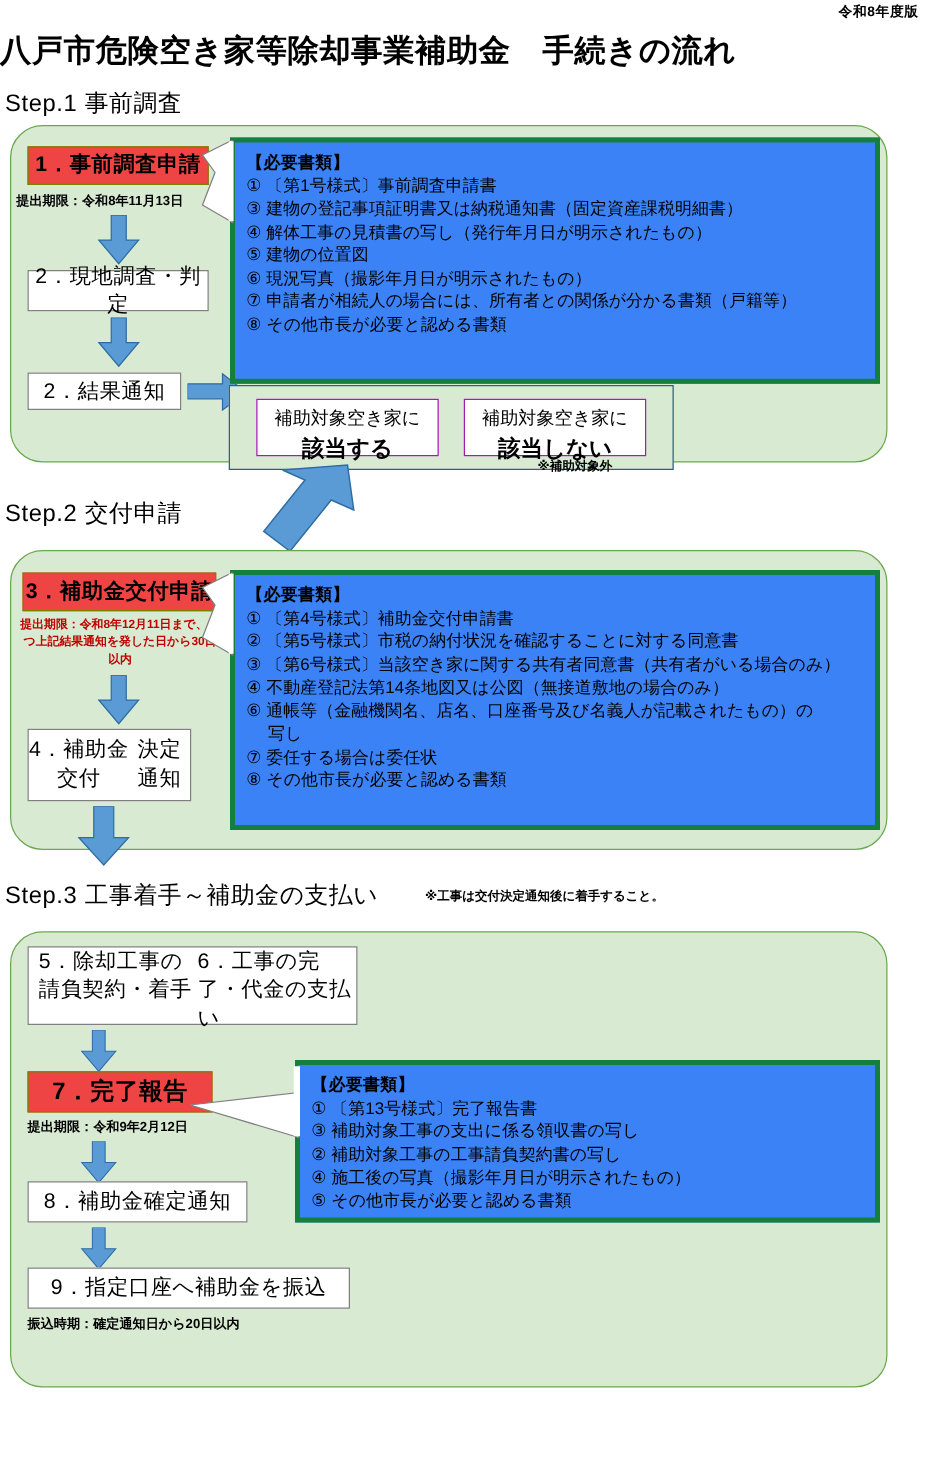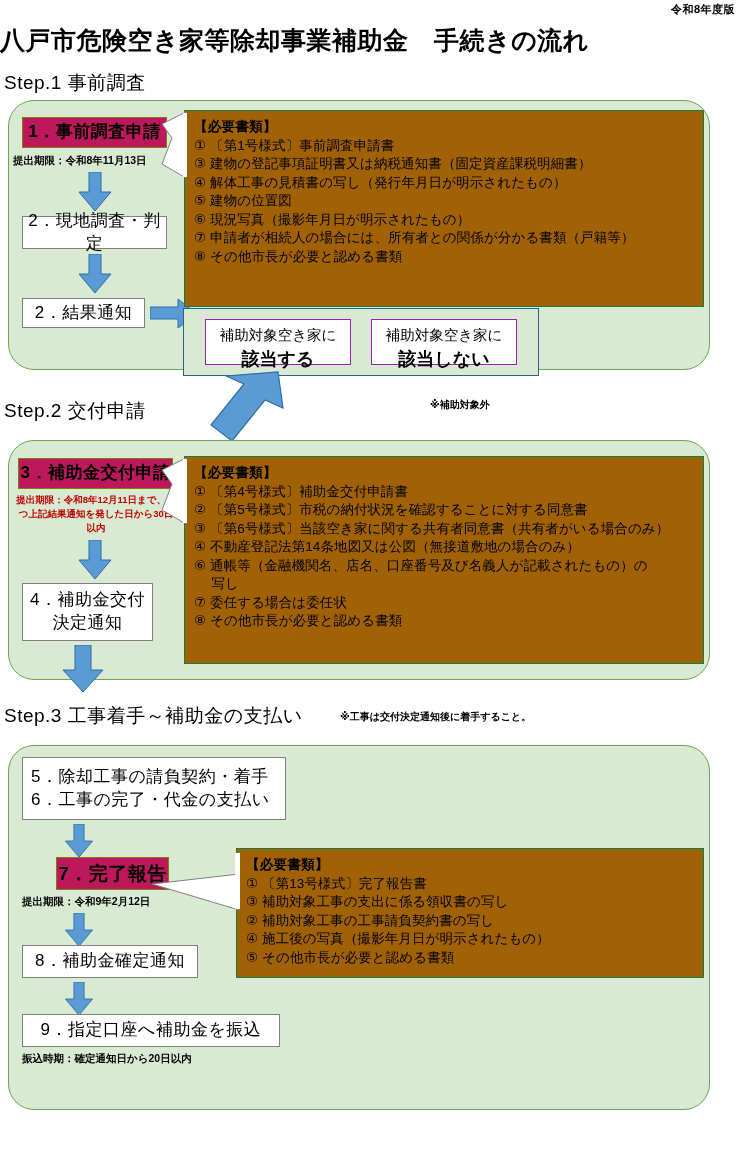--- a/index.html
+++ b/index.html
@@ -61,46 +61,46 @@
     border: 1px solid #808080;
     display: flex;
     align-items: center;
     justify-content: center;
     text-align: center;
     font-size: 17px;
     letter-spacing: .5px;
     line-height: 1.35;
   }
   .box.yellow {
-    background: #be185d;
+    background: #ef4444;
     border: 1px solid #7f7f00;
     font-weight: bold;
     font-size: 17px;
   }
-  .box.multiline { flex-direction: column; }
+  .box.multiline { flex-direction: row; }
 
   
   .deadline {
     position: absolute;
     font-size: 10.5px;
     font-weight: bold;
     white-space: nowrap;
   }
   .deadline.red {
     color: #c00000;
     text-align: center;
     line-height: 1.45;
     white-space: normal;
   }
 
   
   .docbox {
     position: absolute;
-    background: #a16207;
-    border: 1px solid #15803d;
+    background: #3b82f6;
+    border: 4px solid #15803d;
     padding: 7px 9px;
   }
   .docbox .doc-head {
     font-size: 13.5px;
     font-weight: bold;
     margin-bottom: 1px;
     letter-spacing: .3px;
   }
   .docbox ul { list-style: none; }
   .docbox li {
@@ -188,21 +188,21 @@
 
 <div class="decision-wrap" style="top:308px; left:183px; width:356px; height:68px;"></div>
 <div class="dec-box" style="top:319px; left:205px; width:146px; height:46px;">
   <span>補助対象空き家に</span><br>
   <b>該当する</b>
 </div>
 <div class="dec-box" style="top:319px; left:371px; width:146px; height:46px;">
   <span>補助対象空き家に</span><br>
   <b>該当しない</b>
 </div>
-<div class="dec-note" style="top:366px; left:430px;margin-top:32px;">※補助対象外</div>
+<div class="dec-note" style="top:366px; left:430px;">※補助対象外</div>
 
 <svg class="arrow-svg" style="top:370px; left:186px;" width="98" height="80" viewBox="0 0 98 80">
   <polygon points="92,2 97,38 79,30 46,71 25,55 58,14 40,6" fill="#5b9bd5" stroke="#2e6da4" stroke-width="1.2"></polygon>
 </svg>
 
 <div class="step-label" style="top:398px; left:4px;">Step.2 交付申請</div>
 
 <div class="panel" style="top:440px; left:8px; width:702px; height:240px;"></div>
 
 <div class="box yellow" style="top:458px; left:18px; width:155px; height:31px;">
@@ -248,21 +248,21 @@
 
 <div class="box multiline" style="top:757px; left:22px; width:264px; height:63px; align-items:flex-start; padding-left:8px;">
   <span style="width:100%; text-align:left;">5．除却工事の請負契約・着手</span>
   <span style="width:100%; text-align:left;">6．工事の完了・代金の支払い</span>
 </div>
 
 <svg class="arrow-svg" style="top:824px; left:62px;" width="34" height="34" viewBox="0 0 34 40">
   <polygon points="11,0 23,0 23,20 33,20 17,39 1,20 11,20" fill="#5b9bd5" stroke="#2e6da4" stroke-width="1"></polygon>
 </svg>
 
-<div class="box yellow" style="top:857px; left:22px; width:113px; height:33px; font-size:19px;margin-left:34px;">
+<div class="box yellow" style="top:857px; left:22px; width:148px; height:33px; font-size:19px;">
   <span>7．完了報告</span>
 </div>
 <div class="deadline" style="top:895px; left:22px;">提出期限：令和9年2月12日</div>
 
 <svg class="arrow-svg" style="top:913px; left:62px;" width="34" height="34" viewBox="0 0 34 40">
   <polygon points="11,0 23,0 23,20 33,20 17,39 1,20 11,20" fill="#5b9bd5" stroke="#2e6da4" stroke-width="1"></polygon>
 </svg>
 
 <div class="box" style="top:945px; left:22px; width:176px; height:33px;">
   <span>8．補助金確定通知</span>

